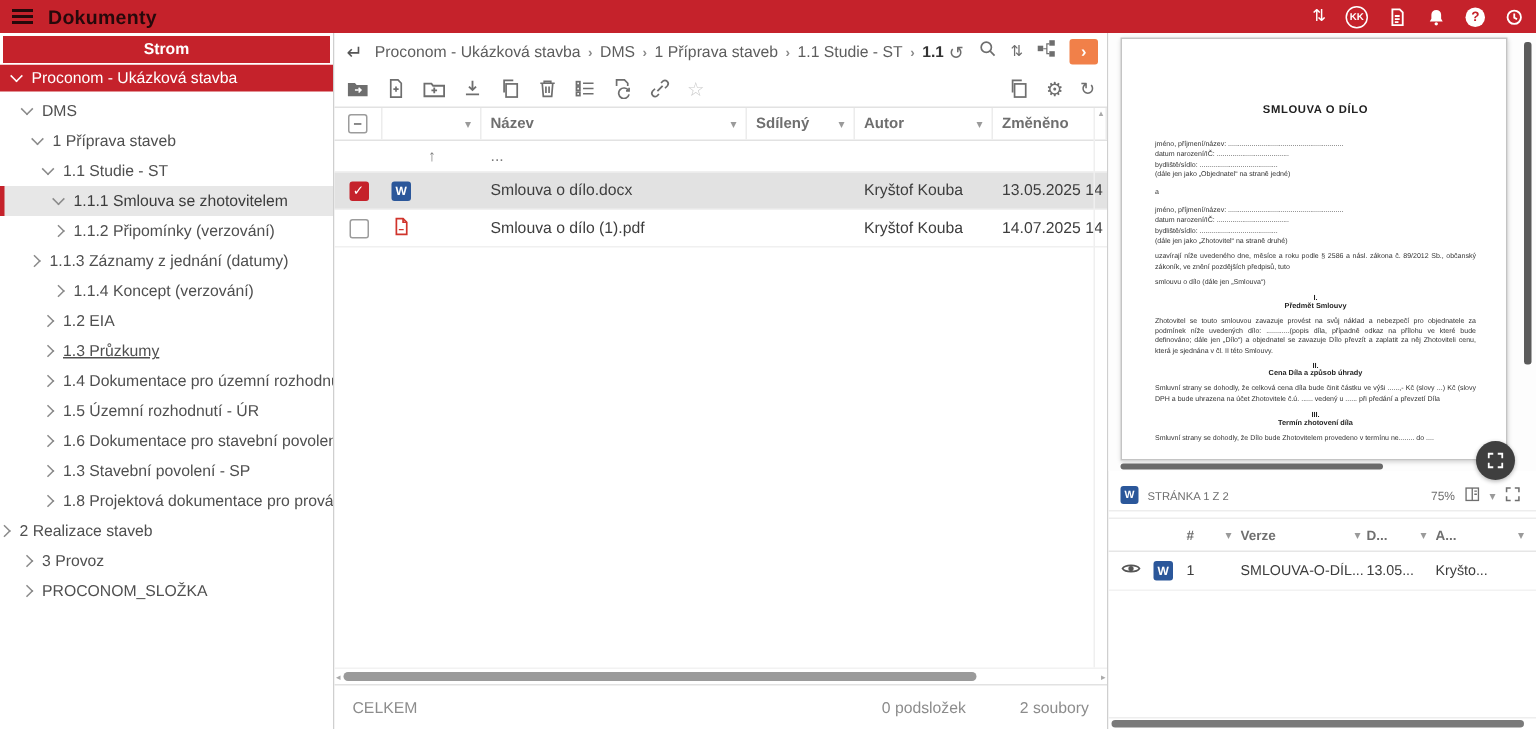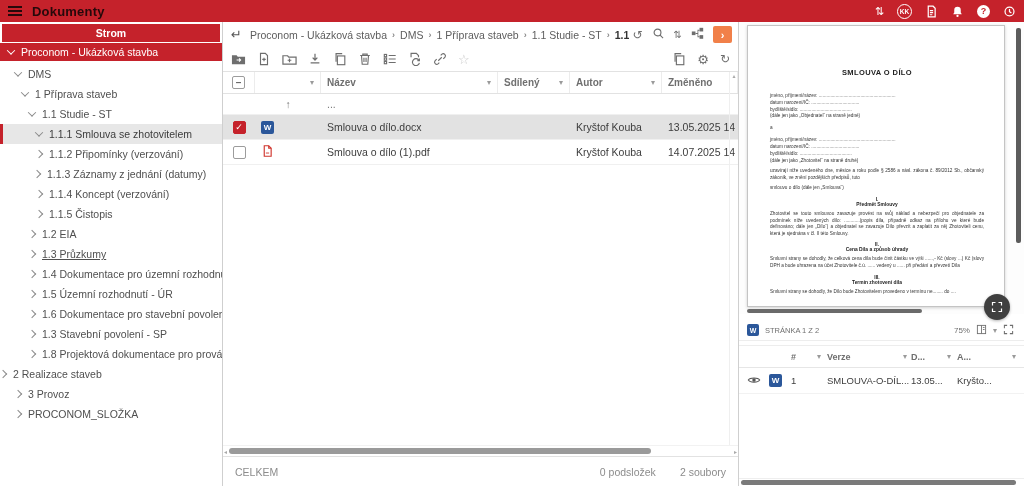--- a/index.html
+++ b/index.html
@@ -79,21 +79,21 @@
   .cbx.checked { background:var(--red); border-color:var(--red); }
   .word-icon { width:13px; height:13px; background:var(--wordblue); border-radius:2px; color:#fff;
     font-size:8px; font-weight:bold; display:grid; place-items:center; }
   .fname { overflow:hidden; text-overflow:ellipsis; white-space:nowrap; }
 
   .hscroll { height:11px; flex:0 0 11px; position:relative; border-top:1px solid #f2f2f2; }
   .hscroll .thumb { position:absolute; top:2px; left:6px; width:82%; height:6px; background:#9a9a9a; border-radius:3px; }
   .hscroll .arr { position:absolute; font-size:6px; color:#aaa; top:2px; }
   .mfooter { height:30px; flex:0 0 30px; border-top:1px solid #e2e2e2; display:flex; align-items:center;
     padding:0 12px; font-size:10.5px; color:#8c8c8c; }
-  .mfooter .right { margin-left:auto; display:flex; gap:24px;align-items:center; }
+  .mfooter .right { margin-left:auto; display:flex; gap:36px;align-items:center; }
 
   
   .rightp { width:285px; flex:0 0 285px; display:flex; flex-direction:column; background:#fff; }
   .preview { height:292px; flex:0 0 292px; position:relative; background:#fdfdfd; padding:3px 10px 0 8px; }
   .page { width:258px; height:282px; background:#fff; border:1px solid #c4c4c4; box-shadow:0 1px 3px rgba(0,0,0,.18);
     overflow:hidden; padding:42px 20px 0 22px; }
   .doc-title { text-align:center; font-weight:bold; font-size:7.5px; color:#222; letter-spacing:.4px; margin-bottom:16px; }
   .doc-line { font-size:4.7px; color:#333; line-height:1.45; }
   .doc-line.gap { height:5px; }
   .doc-para { font-size:4.7px; color:#333; line-height:1.4; text-align:justify; margin:4px 0; }
@@ -178,31 +178,27 @@
             <span>1.1 Studie - ST</span>
           </div>
           <div class="tree-row selected" style="padding-left: 33px;">
             <span class="chev exp"></span>
             <span>1.1.1 Smlouva se zhotovitelem</span>
           </div>
           <div class="tree-row" style="padding-left: 36px;">
             <span class="chev col"></span>
             <span>1.1.2 Připomínky (verzování)</span>
           </div>
-          <div class="tree-row" style="padding-left: 34px;">
+          <div class="tree-row" style="padding-left: 20px;">
             <span class="chev col"></span>
             <span>1.1.3 Záznamy z jednání (datumy)</span>
           </div>
           <div class="tree-row" style="padding-left: 36px;">
             <span class="chev col"></span>
             <span>1.1.4 Koncept (verzování)</span>
-          </div>
-          <div class="tree-row" style="padding-left: 36px;">
-            <span class="chev col"></span>
-            <span>1.1.5 Čistopis</span>
           </div>
           <div class="tree-row" style="padding-left: 29px;">
             <span class="chev col"></span>
             <span>1.2 EIA</span>
           </div>
           <div class="tree-row" style="padding-left: 29px; text-decoration: underline;">
             <span class="chev col"></span>
             <span>1.3 Průzkumy</span>
           </div>
           <div class="tree-row" style="padding-left: 29px;">

